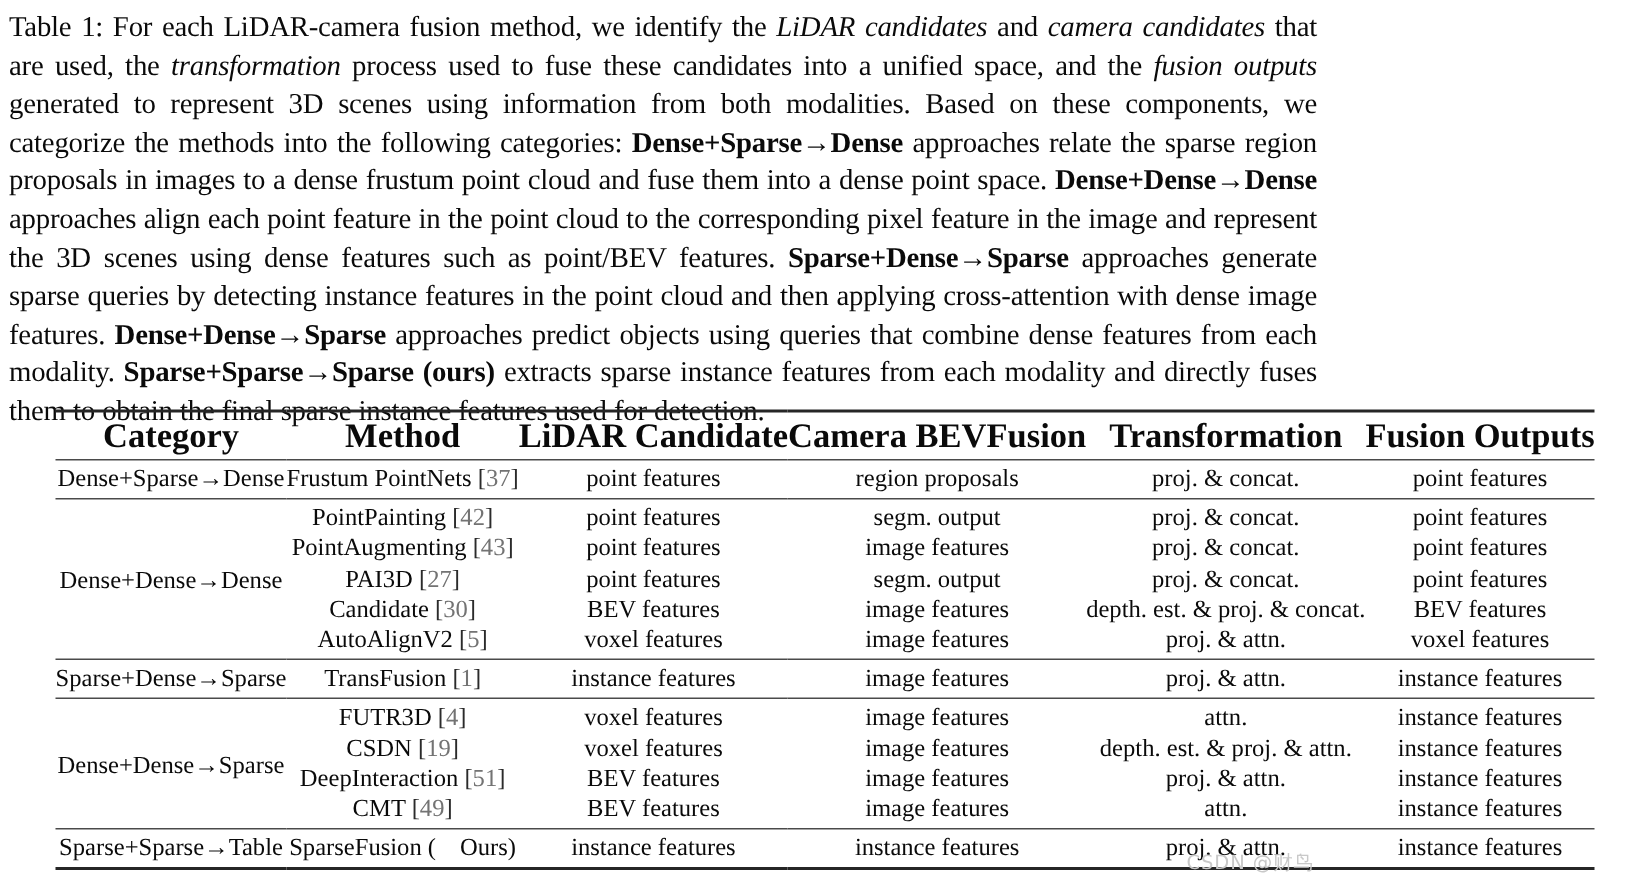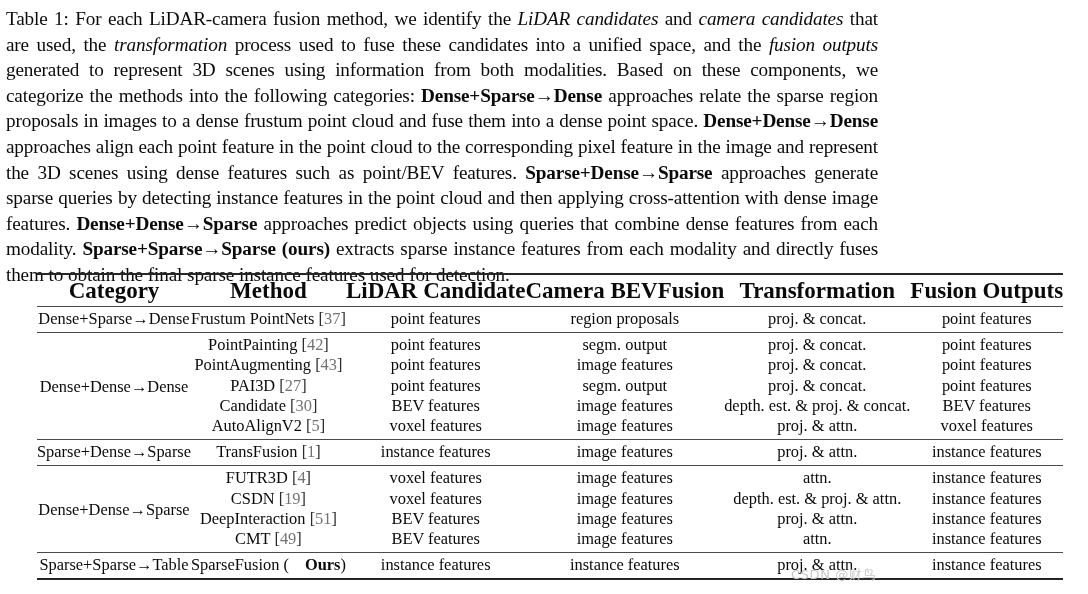--- a/index.html
+++ b/index.html
@@ -71,21 +71,21 @@
   tbody td {
     height: 20.2px;
     line-height: 20.2px;
   }
   tr.group-first td { padding-top: 2px; }
   tr.group-last  td { padding-bottom: 3px; }
   td.cat-cell { vertical-align: middle; }
 
   .cite { color: #737373; }
   .brk  { color: #2b2b2b; }
-  .ours { font-weight: bold; margin-left: 16px; }
+  .ours { font-weight: normal; margin-left: 16px; }
 
   
   col.c-cat   { width: 196px; }
   col.c-meth  { width: 176px; }
   col.c-lidar { width: 152px; }
   col.c-cam   { width: 160px; }
   col.c-trans { width: 196px; }
   col.c-out   { width: 138px; }
 
   

